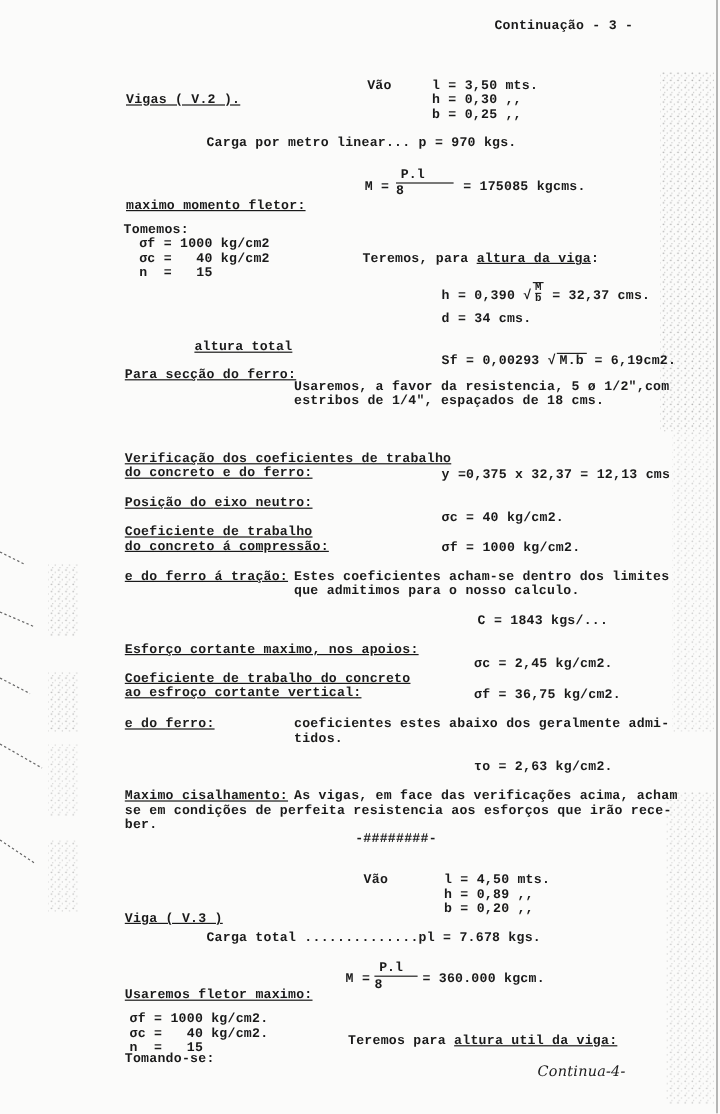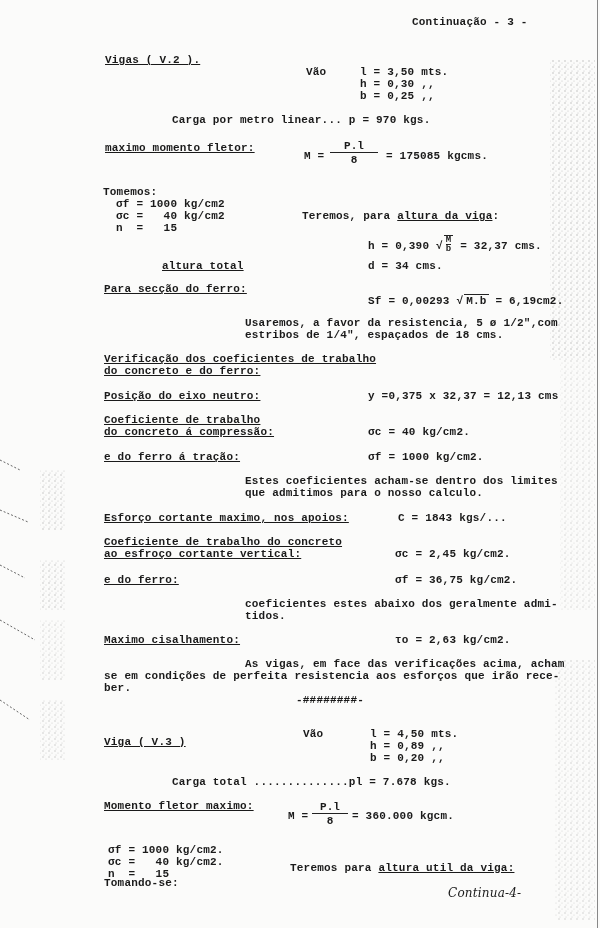--- a/index.html
+++ b/index.html
@@ -3,23 +3,23 @@
 <meta charset="utf-8">
 <style>
   html, body { margin: 0; padding: 0; }
   body {
     width: 600px; height: 928px; position: relative; overflow: hidden;
     background: #fbfbfa;
     font-family: "Liberation Mono", "DejaVu Sans Mono", monospace;
     font-size: 11px; color: #1a1a1a; font-weight: bold;
   }
   .t { position: absolute; white-space: pre; line-height: 12px; letter-spacing: 0.2px; }
-  .u { text-decoration: underline; }
+  .u { text-decoration: underline; margin-top: 24px; }
   .hw { font-family: "DejaVu Serif", serif; font-style: italic; font-weight: normal; font-size: 12px; }
-  .frac { position: absolute; text-align: center; }
+  .frac { position: absolute; }
   .frac .num { display: block; border-bottom: 1px solid #222; padding: 0 4px; line-height: 12px; }
   .frac .den { display: block; line-height: 14px; }
   .sqrt { display: inline-block; border-top: 1px solid #222; padding: 0 2px; margin-left: 1px; }
   .noise { position: absolute; pointer-events: none; }
   .edge-line { position: absolute; right: 2px; top: 0; width: 1px; height: 928px; background: #555; opacity: 0.7; }
 </style>
 </head>
 <body>
 
 <div class="edge-line"></div>
@@ -120,21 +120,21 @@
 <div class="t" style="left:296px;top:694px">-########-</div>
 
 <div class="t u" style="left:104px;top:736px">Viga ( V.3 )</div>
 <div class="t" style="left:303px;top:728px">Vão</div>
 <div class="t" style="left:370px;top:728px">l = 4,50 mts.</div>
 <div class="t" style="left:370px;top:740px">h = 0,89 ,,</div>
 <div class="t" style="left:370px;top:752px">b = 0,20 ,,</div>
 
 <div class="t" style="left:172px;top:776px">Carga total ..............pl = 7.678 kgs.</div>
 
-<div class="t u" style="left:104px;top:800px">Momento fletor maximo:</div>
+<div class="t u" style="left:104px;top:800px">Usaremos fletor maximo:</div>
 <div class="t" style="left:288px;top:810px">M =</div>
 <div class="frac" style="left:312px;top:801px;width:36px">
   <span class="num">P.l</span>
   <span class="den">8</span>
 </div>
 <div class="t" style="left:352px;top:810px">= 360.000 kgcm.</div>
 
 <div class="t" style="left:104px;top:877px">Tomando-se:</div>
 <div class="t" style="left:108px;top:844px">σf = 1000 kg/cm2.</div>
 <div class="t" style="left:108px;top:856px">σc =   40 kg/cm2.</div>

